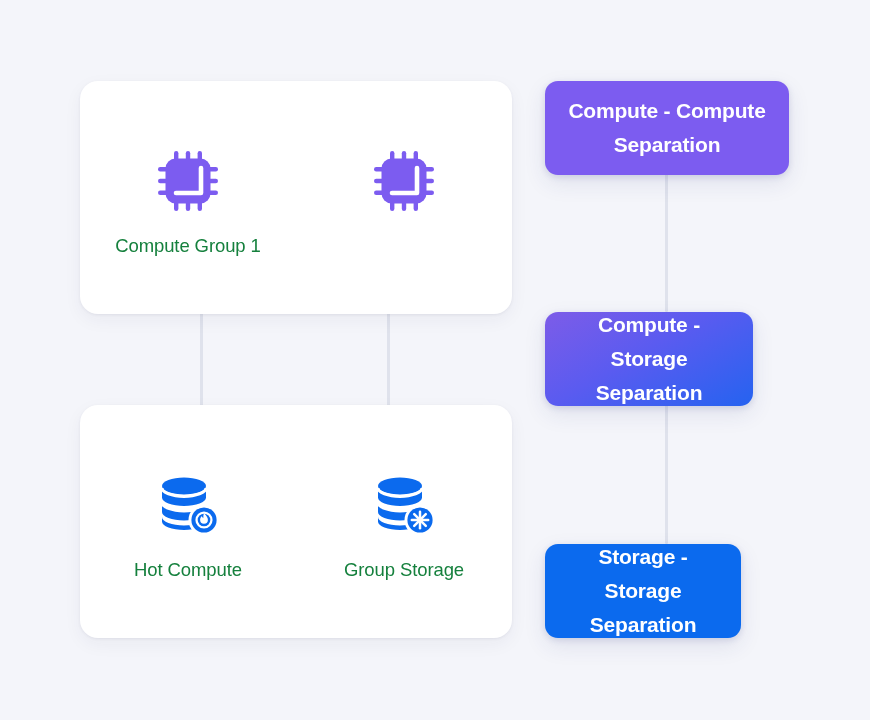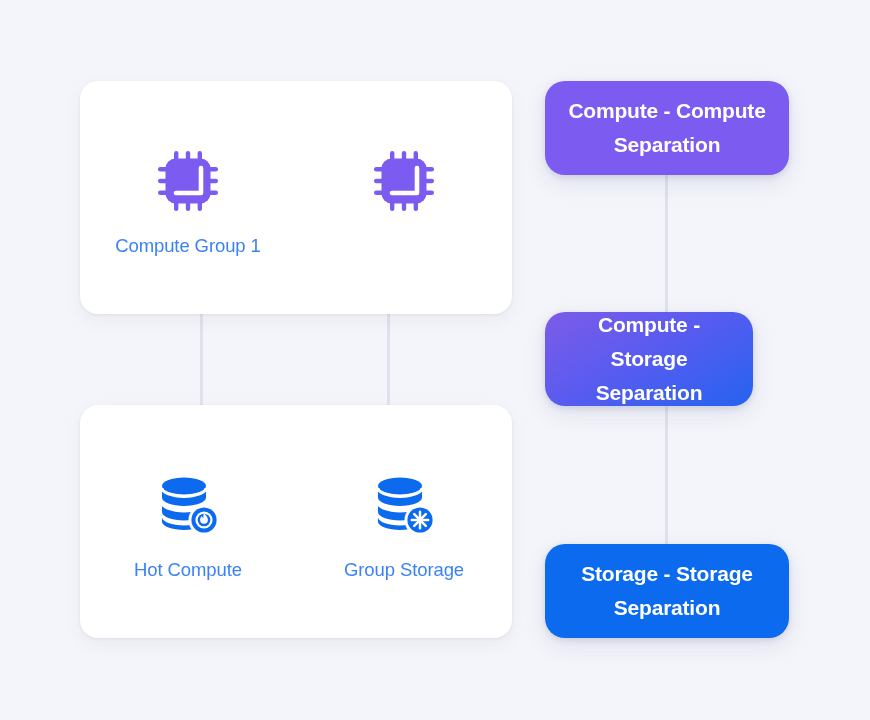--- a/index.html
+++ b/index.html
@@ -59,29 +59,29 @@
   }
   .node-icon {
     height: 84px;
     display: flex;
     align-items: center;
     justify-content: center;
   }
   .node-label {
     margin-top: 12px;
     font-size: 18.5px;
-    color: #3b82f6;
+    color: #15803d;
     letter-spacing: -0.1px;
     white-space: nowrap;
   }
 
   
   .concept-card {
     position: absolute;
-    border-radius: 20px;
+    border-radius: 13px;
     z-index: 2;
     display: flex;
     align-items: center;
     justify-content: center;
     text-align: center;
     box-sizing: border-box;
     padding: 0 16px;
     box-shadow: 0 2px 6px rgba(40, 48, 120, 0.13),
                 0 8px 22px rgba(40, 48, 120, 0.10);
   }
@@ -230,17 +230,17 @@
 
   <div class="concept-card" style="left:545px; top:81px; width:244px; height:94px; background:#7c5cf0;">
     <span class="concept-label">Compute - Compute Separation</span>
   </div>
 
   <div class="concept-card" style="left:545px; top:312px; width:208px; height:94px;
               background:linear-gradient(150deg, #7d5ce8 0%, #5a5bf0 45%, #2563f0 100%);">
     <span class="concept-label">Compute - Storage Separation</span>
   </div>
 
-  <div class="concept-card" style="left:545px; top:544px; width:244px; height:94px; background:#0b6aee;">
+  <div class="concept-card" style="left:545px; top:544px; width:196px; height:94px; background:#0b6aee;">
     <span class="concept-label">Storage - Storage Separation</span>
   </div>
 
 </div>
 
 </body></html>

